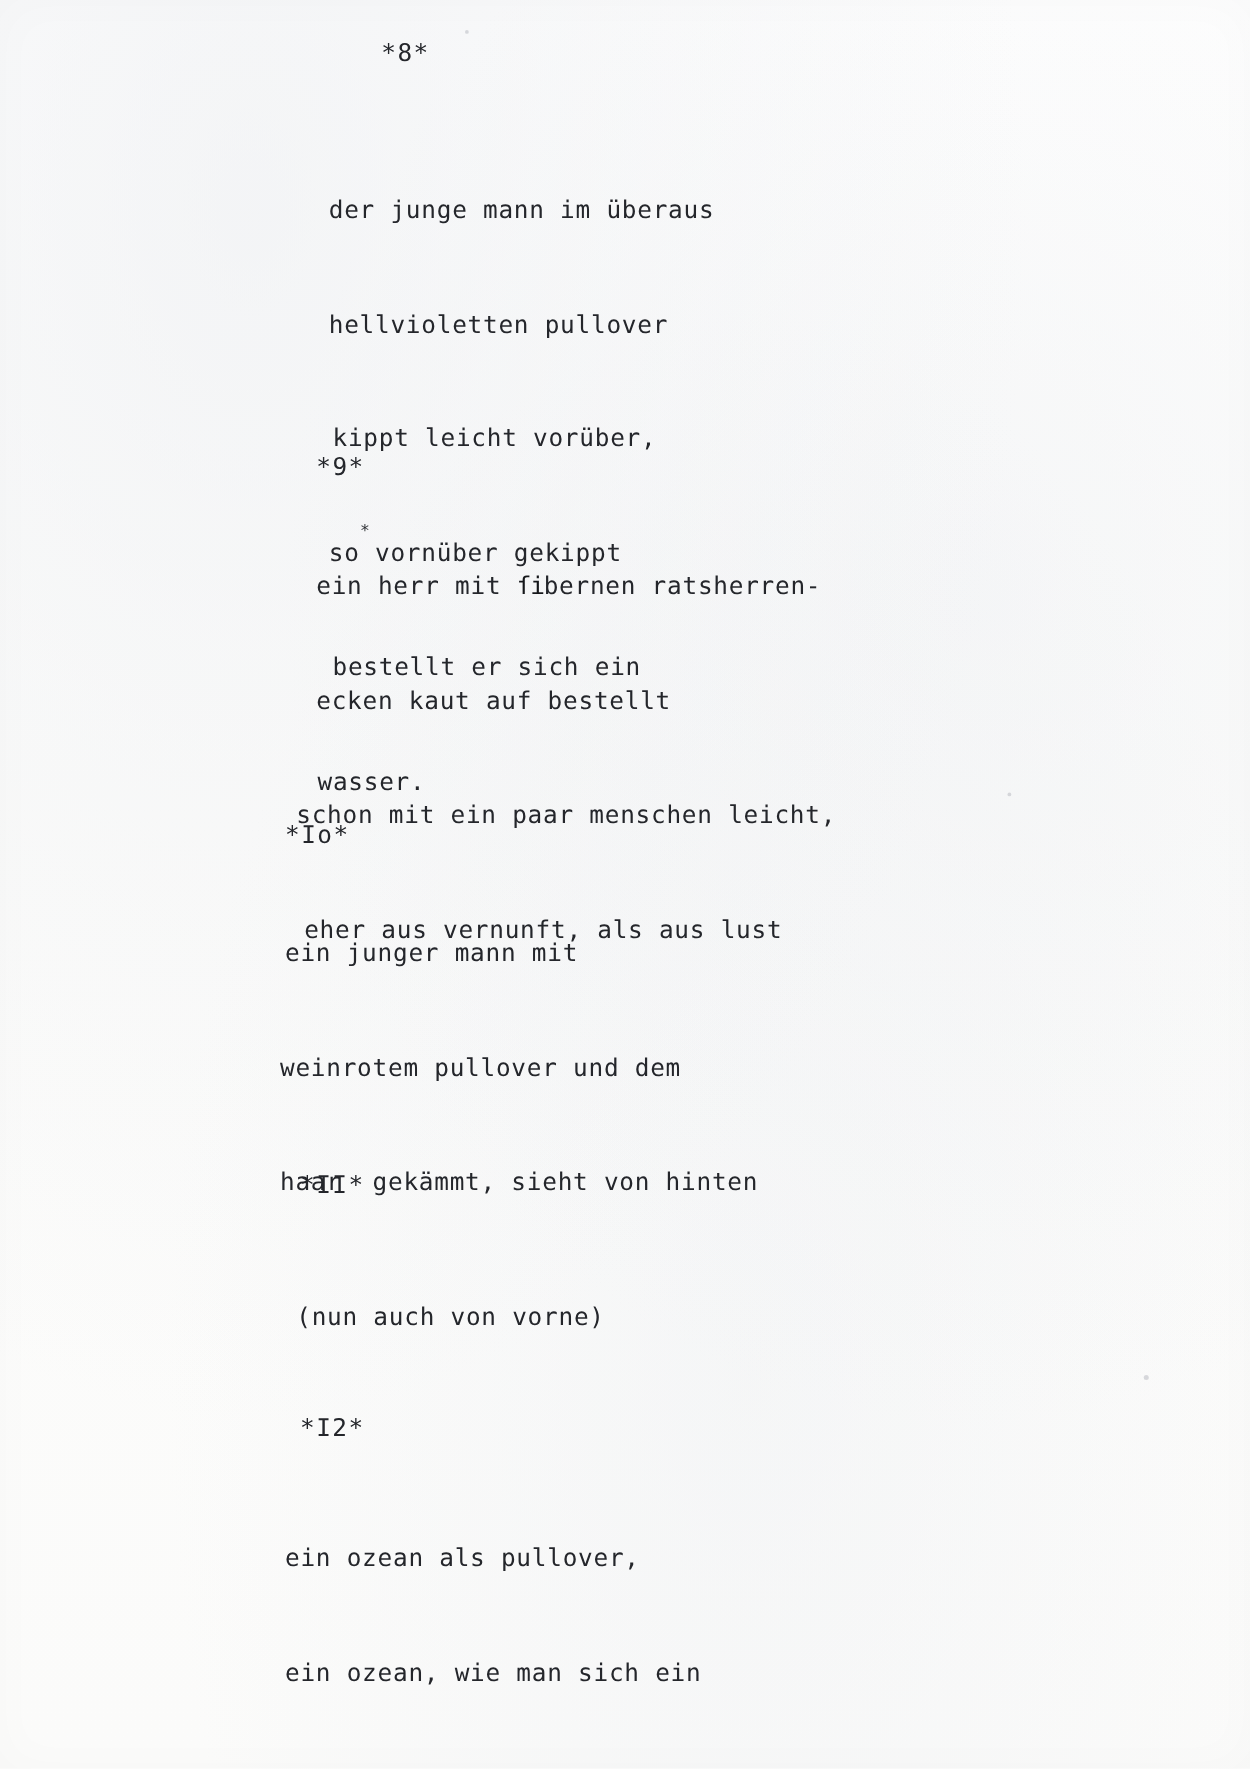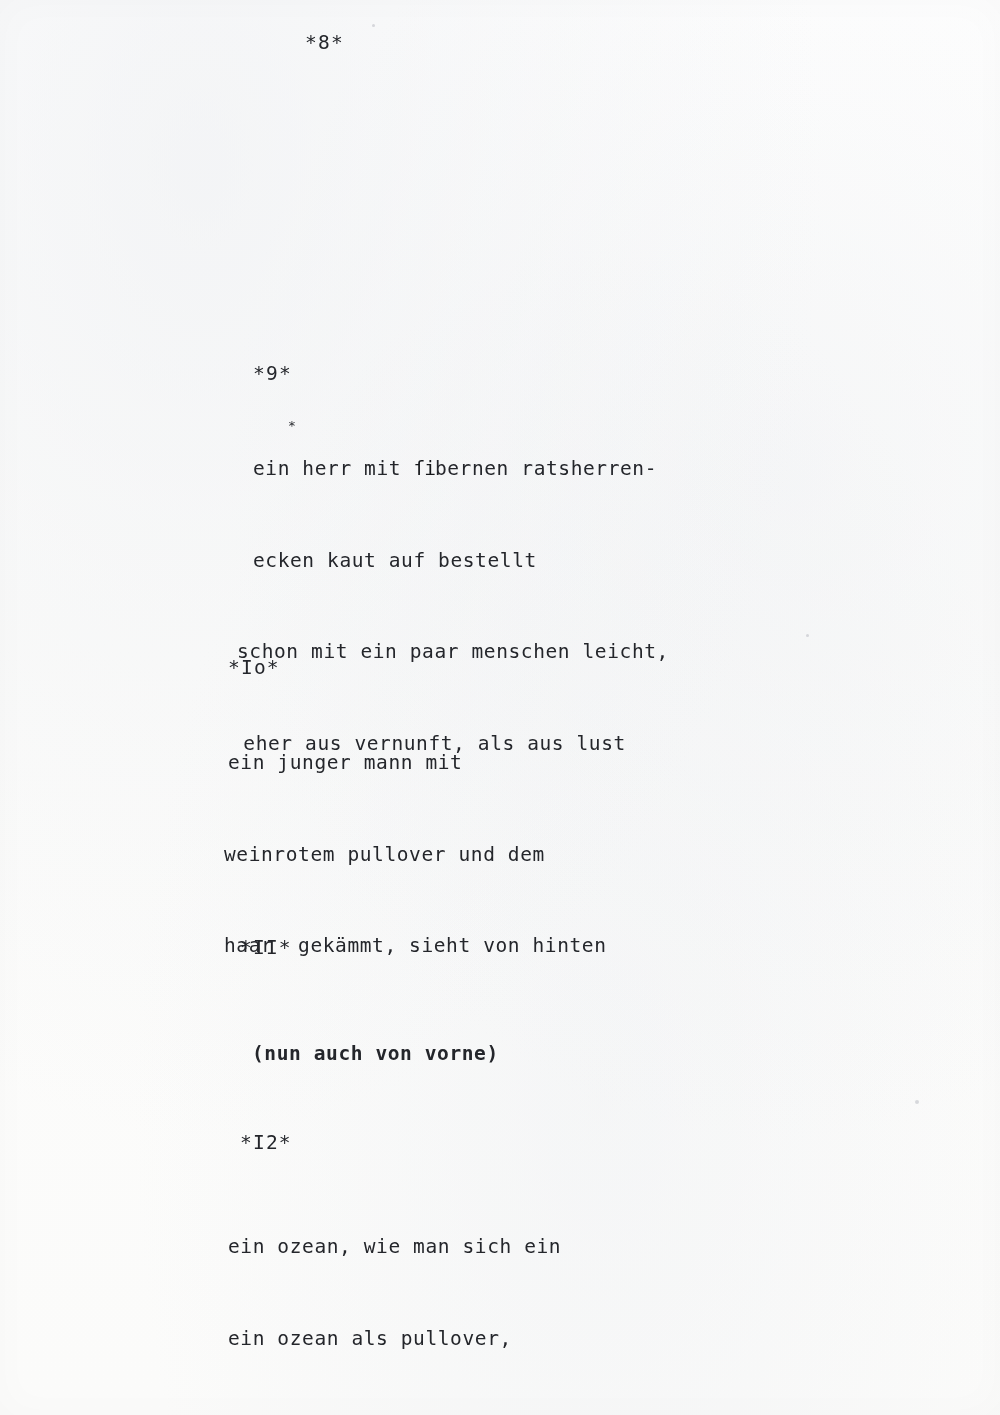--- a/index.html
+++ b/index.html
@@ -95,20 +95,28 @@
 <div class="paper"></div>
 
 <div class="sheet">
 
   <div class="speck" style="left:372px; top:24px; width:3px; height:3px;"></div>
   <div class="speck" style="left:915px; top:1100px; width:4px; height:4px;"></div>
   <div class="speck" style="left:806px; top:634px; width:3px; height:3px;"></div>
 
   <div class="num" style="left:305px; top:28px;">*8*</div>
 
+  <div class="poem" style="left:263px; top:92px;">
+    <span class="line j0">der junge mann im überaus</span>
+    <span class="line j0">hellvioletten pullover</span>
+    <span class="line j1">kippt leicht vorüber,</span>
+    <span class="line j0">so vornüber gekippt</span>
+    <span class="line j1">bestellt er sich ein</span>
+    <span class="line j2">wasser.</span>
+  </div>
 
   <div class="num" style="left:253px; top:359px;">*9*</div>
 
   <div class="poem" style="left:253px; top:393px;">
     <span class="line j0">ein herr mit <span class="overstrike">ſi</span>bernen ratsherren-</span>
     <span class="line j0">ecken kaut auf bestellt</span>
     <span class="line j3">schon mit ein paar menschen leicht,</span>
     <span class="line j4"> eher aus vernunft, als aus lust</span>
   </div>
   <div class="tiny-star" style="left:288px; top:418px;">*</div>
@@ -116,29 +124,29 @@
   <div class="num" style="left:228px; top:653px;">*Io*</div>
 
   <div class="poem" style="left:228px; top:687px;">
     <span class="line j0">ein junger mann mit</span>
     <span class="line j6">weinrotem pullover und dem</span>
     <span class="line j6">haar  gekämmt, sieht von hinten</span>
   </div>
 
   <div class="num" style="left:240px; top:933px;">*II*</div>
 
-  <div class="poem" style="left:252px; top:978px;font-weight:bold;">
+  <div class="poem" style="left:237px; top:978px;">
     <span class="line j0">(nun auch von vorne)</span>
   </div>
 
   <div class="num" style="left:240px; top:1128px;">*I2*</div>
 
   <div class="poem" style="left:228px; top:1171px;">
+    <span class="line j0">ein ozean als pullover,</span>
     <span class="line j0">ein ozean, wie man sich ein</span>
-    <span class="line j0">ein ozean als pullover,</span>
     
     
     
     
     
   </div>
 
 </div>
 
 <div class="edge-shadow"></div>

